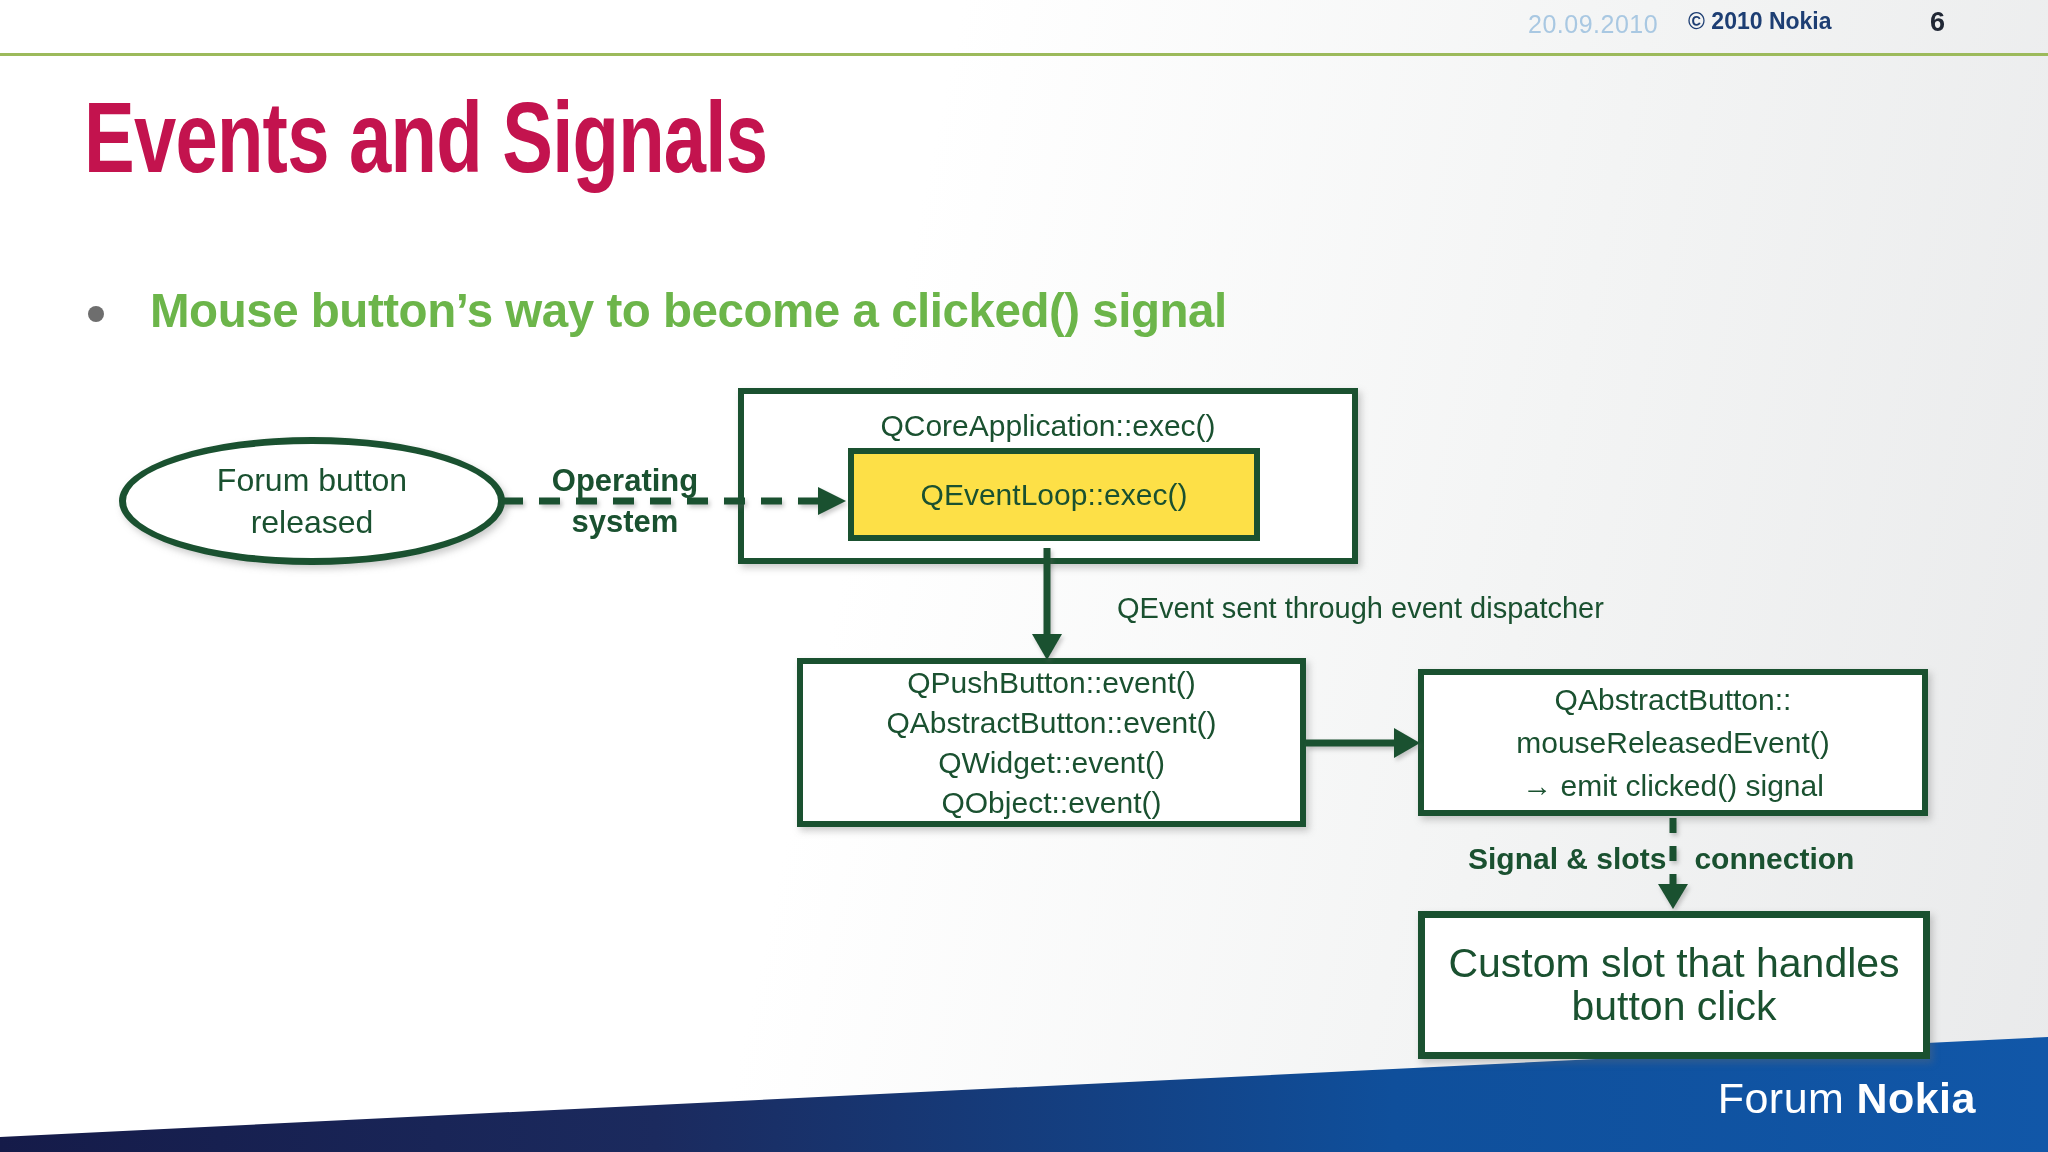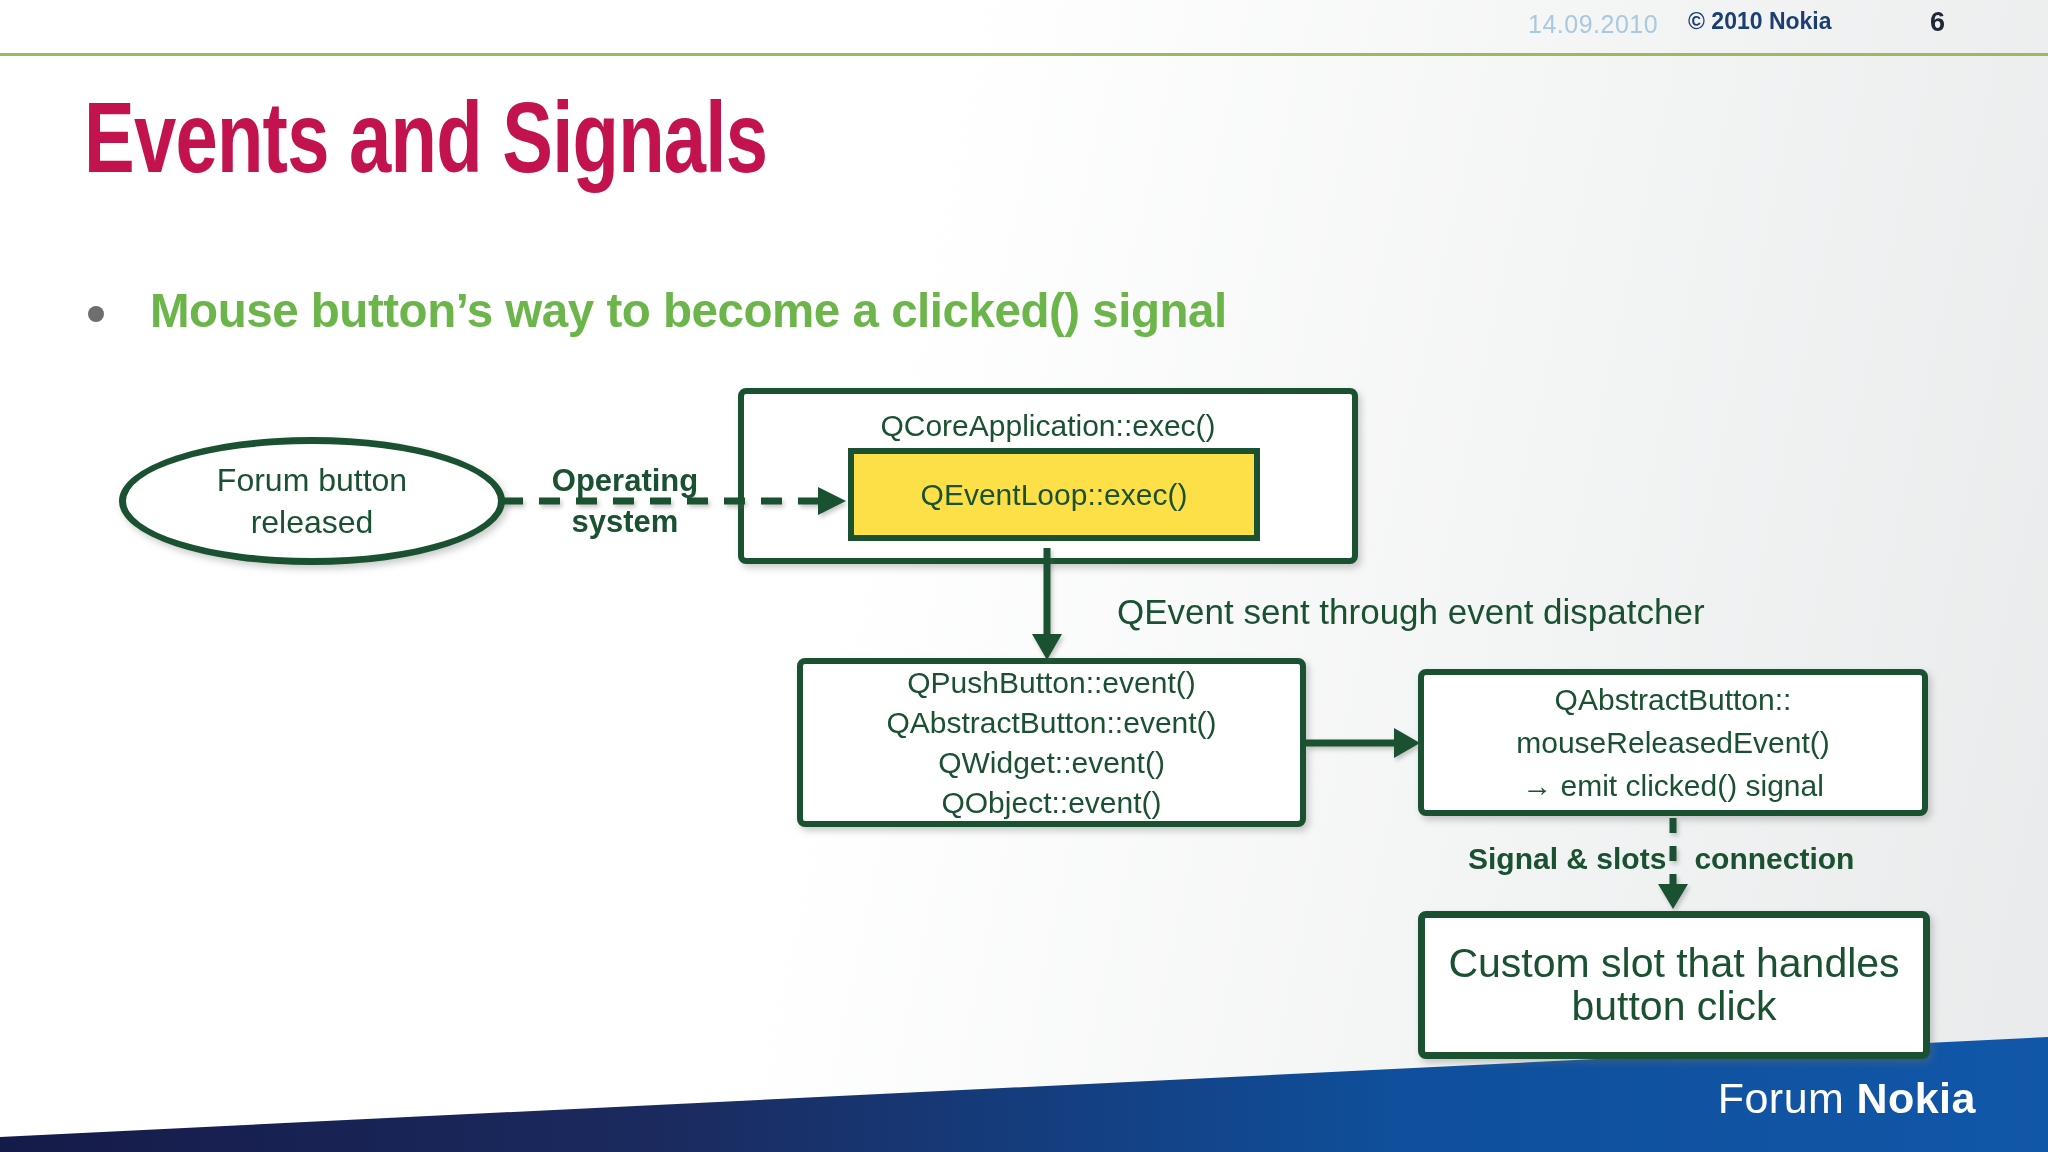--- a/index.html
+++ b/index.html
@@ -47,21 +47,20 @@
     position: absolute; left: 150px; top: 282px;
     font-size: 49px; font-weight: 700; color: #6cb54a;
     letter-spacing: -0.5px; white-space: nowrap;
     transform: scaleX(0.97); transform-origin: 0 0;
   }
   .shape {
     position: absolute; background: #ffffff; z-index: 3;
     display: flex; flex-direction: column; align-items: center; justify-content: center;
     text-align: center; font-size: 30px; line-height: 40px; color: #1a5130;
     box-shadow: 3px 4px 7px rgba(110,110,110,0.35);
-    border-radius: 8px;
   }
   .ellipse {
     left: 119px; top: 437px; width: 386px; height: 128px;
     border: 7px solid #1a5130; border-radius: 50%;
     font-size: 32px; line-height: 42px;
   }
   .box-outer {
     left: 738px; top: 388px; width: 620px; height: 176px;
     border: 6px solid #1a5130; justify-content: flex-start; padding-top: 12px;
   }
@@ -79,21 +78,21 @@
     padding: 0 18px;
   }
 
   .lbl-os {
     position: absolute; left: 532px; top: 460px; width: 186px; z-index: 3;
     text-align: center; font-size: 31px; line-height: 41px; font-weight: 700;
     color: #1a5130;
   }
   .lbl-dispatcher {
     position: absolute; left: 1117px; top: 592px; z-index: 3;
-    font-size: 35px; color: #1a5130; white-space: nowrap;
+    font-size: 29px; color: #1a5130; white-space: nowrap;
   }
   .lbl-sigslots {
     position: absolute; left: 1468px; top: 842px; z-index: 3;
     display: flex; gap: 28px; font-size: 30px; font-weight: 700; color: #1a5130;
     white-space: nowrap;
   }
 
   .connectors {
     position: absolute; left: 0; top: 0; z-index: 4; pointer-events: none;
     filter: drop-shadow(2px 3px 2px rgba(100,100,100,0.35));
@@ -110,21 +109,21 @@
     font-size: 43px; color: #ffffff; letter-spacing: 0.5px; white-space: nowrap;
   }
   .brand .light { font-weight: 400; }
   .brand .bold  { font-weight: 700; margin-left: 12px; }
 </style>
 </head>
 <body>
 
 <div class="slide">
 
-  <div class="hdr-date">14.09.2010</div>
+  <div class="hdr-date">20.09.2010</div>
   <div class="hdr-copy">© 2010 Nokia</div>
   <div class="hdr-page">6</div>
   <div class="hdr-line"></div>
 
   <h1 class="title">Events and Signals</h1>
   <span class="bullet-dot"></span>
   <div class="bullet-text">Mouse button’s way to become a clicked() signal</div>
 
   <div class="shape ellipse">
     <div>Forum button</div>

